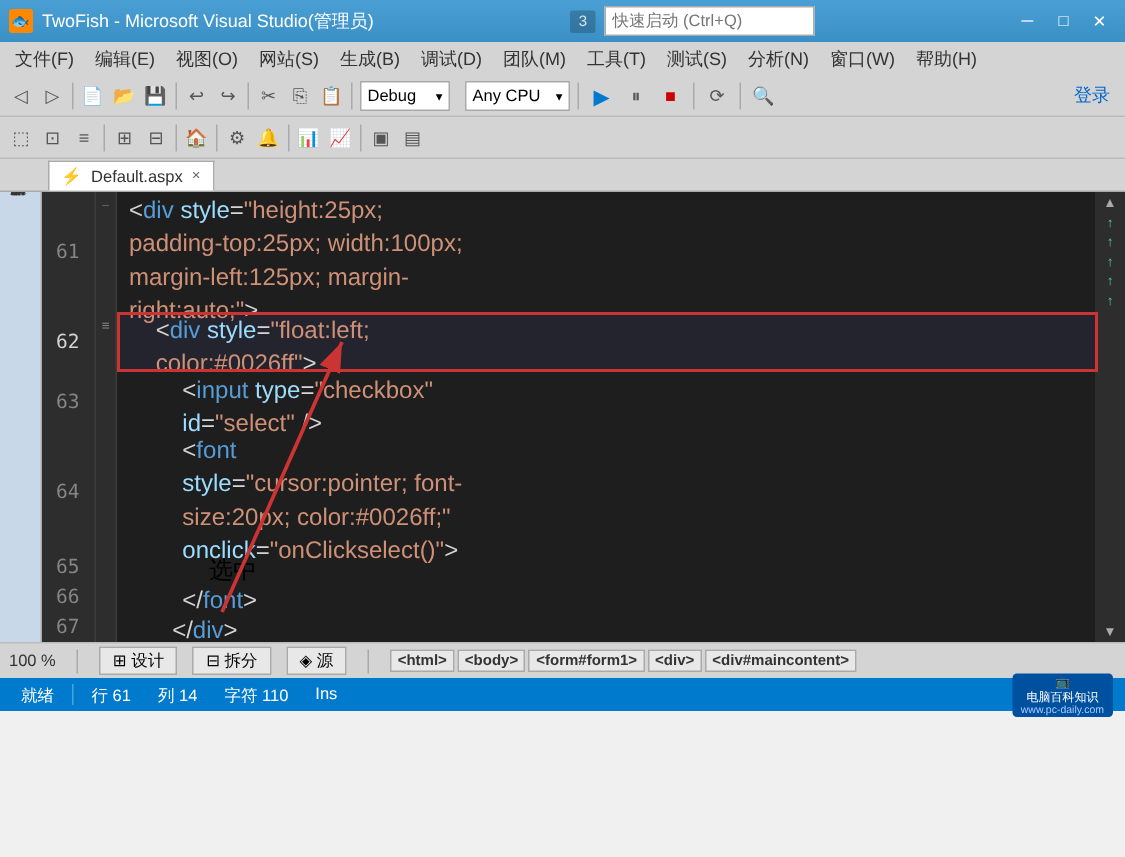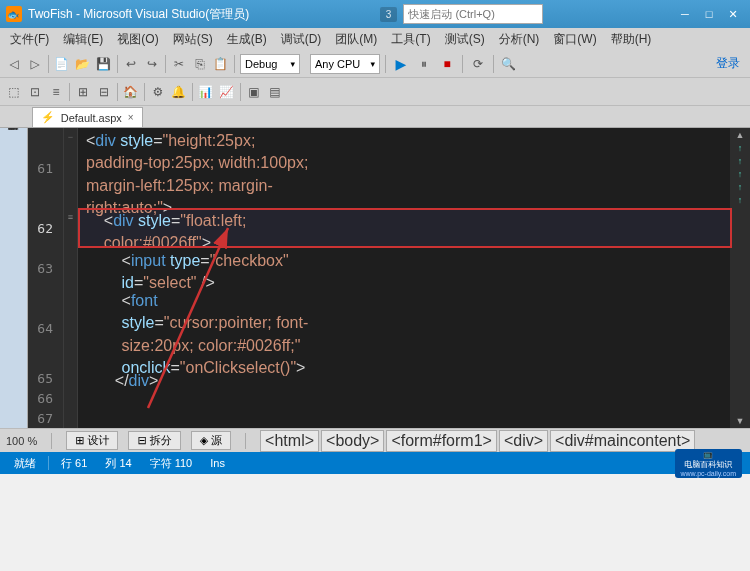--- a/index.html
+++ b/index.html
@@ -204,21 +204,22 @@
       align-items: center;
       gap: 2px;
       font-size: 11px;
       color: #333;
     }
     .breadcrumb-item {
       padding: 1px 4px;
       background: #e8e8e8;
       border: 1px solid #aaa;
       cursor: pointer;
-      font-size: 16px;
+      font-size: 10px;
+      font-weight: bold;
     }
 
     
     .highlight-box {
       position: absolute;
       left: 36px;
       top: 80px;
       right: 20px;
       height: 42px;
       border: 2px solid #cc3333;
@@ -425,21 +426,27 @@
           <span>&nbsp;&nbsp;&nbsp;&nbsp;&nbsp;&nbsp;&nbsp;&nbsp;<span class="attr">id</span><span class="punct">=</span><span class="val">"select"</span> <span class="punct">/&gt;</span></span>
         </div>
 
         <div class="code-line" style="height:80px;flex-direction:column;padding:2px 8px;">
           <span>&nbsp;&nbsp;&nbsp;&nbsp;&nbsp;&nbsp;&nbsp;&nbsp;<span class="punct">&lt;</span><span class="tag">font</span></span>
           <span>&nbsp;&nbsp;&nbsp;&nbsp;&nbsp;&nbsp;&nbsp;&nbsp;<span class="attr">style</span><span class="punct">=</span><span class="val">"cursor:pointer; font-</span></span>
           <span>&nbsp;&nbsp;&nbsp;&nbsp;&nbsp;&nbsp;&nbsp;&nbsp;<span class="val">size:20px; color:#0026ff;"</span></span>
           <span>&nbsp;&nbsp;&nbsp;&nbsp;&nbsp;&nbsp;&nbsp;&nbsp;<span class="attr">onclick</span><span class="punct">=</span><span class="val">"onClickselect()"</span><span class="punct">&gt;</span></span>
         </div>
 
-
+        <div class="code-line" style="height:20px;padding:2px 8px;">
+          <span>&nbsp;&nbsp;&nbsp;&nbsp;&nbsp;&nbsp;&nbsp;&nbsp;&nbsp;&nbsp;&nbsp;&nbsp;选中</span>
+        </div>
+
+        <div class="code-line" style="height:20px;padding:2px 8px;">
+          <span>&nbsp;&nbsp;&nbsp;&nbsp;&nbsp;&nbsp;&nbsp;&nbsp;<span class="punct">&lt;/</span><span class="tag">font</span><span class="punct">&gt;</span></span>
+        </div>
 
         <div class="code-line" style="height:20px;padding:2px 19px;">
           <span>&nbsp;&nbsp;&nbsp;&nbsp;<span class="punct">&lt;/</span><span class="tag">div</span><span class="punct">&gt;</span></span>
         </div>
 
       </div>
 
       <div style="width:20px;background:#2d2d2d;display:flex;flex-direction:column;align-items:center;padding:2px 1px;gap:3px;">
         <div style="color:#aaa;font-size:9px;cursor:pointer;">▲</div>
         <div style="color:#4ec9b0;font-size:9px;cursor:pointer;">↑</div>

